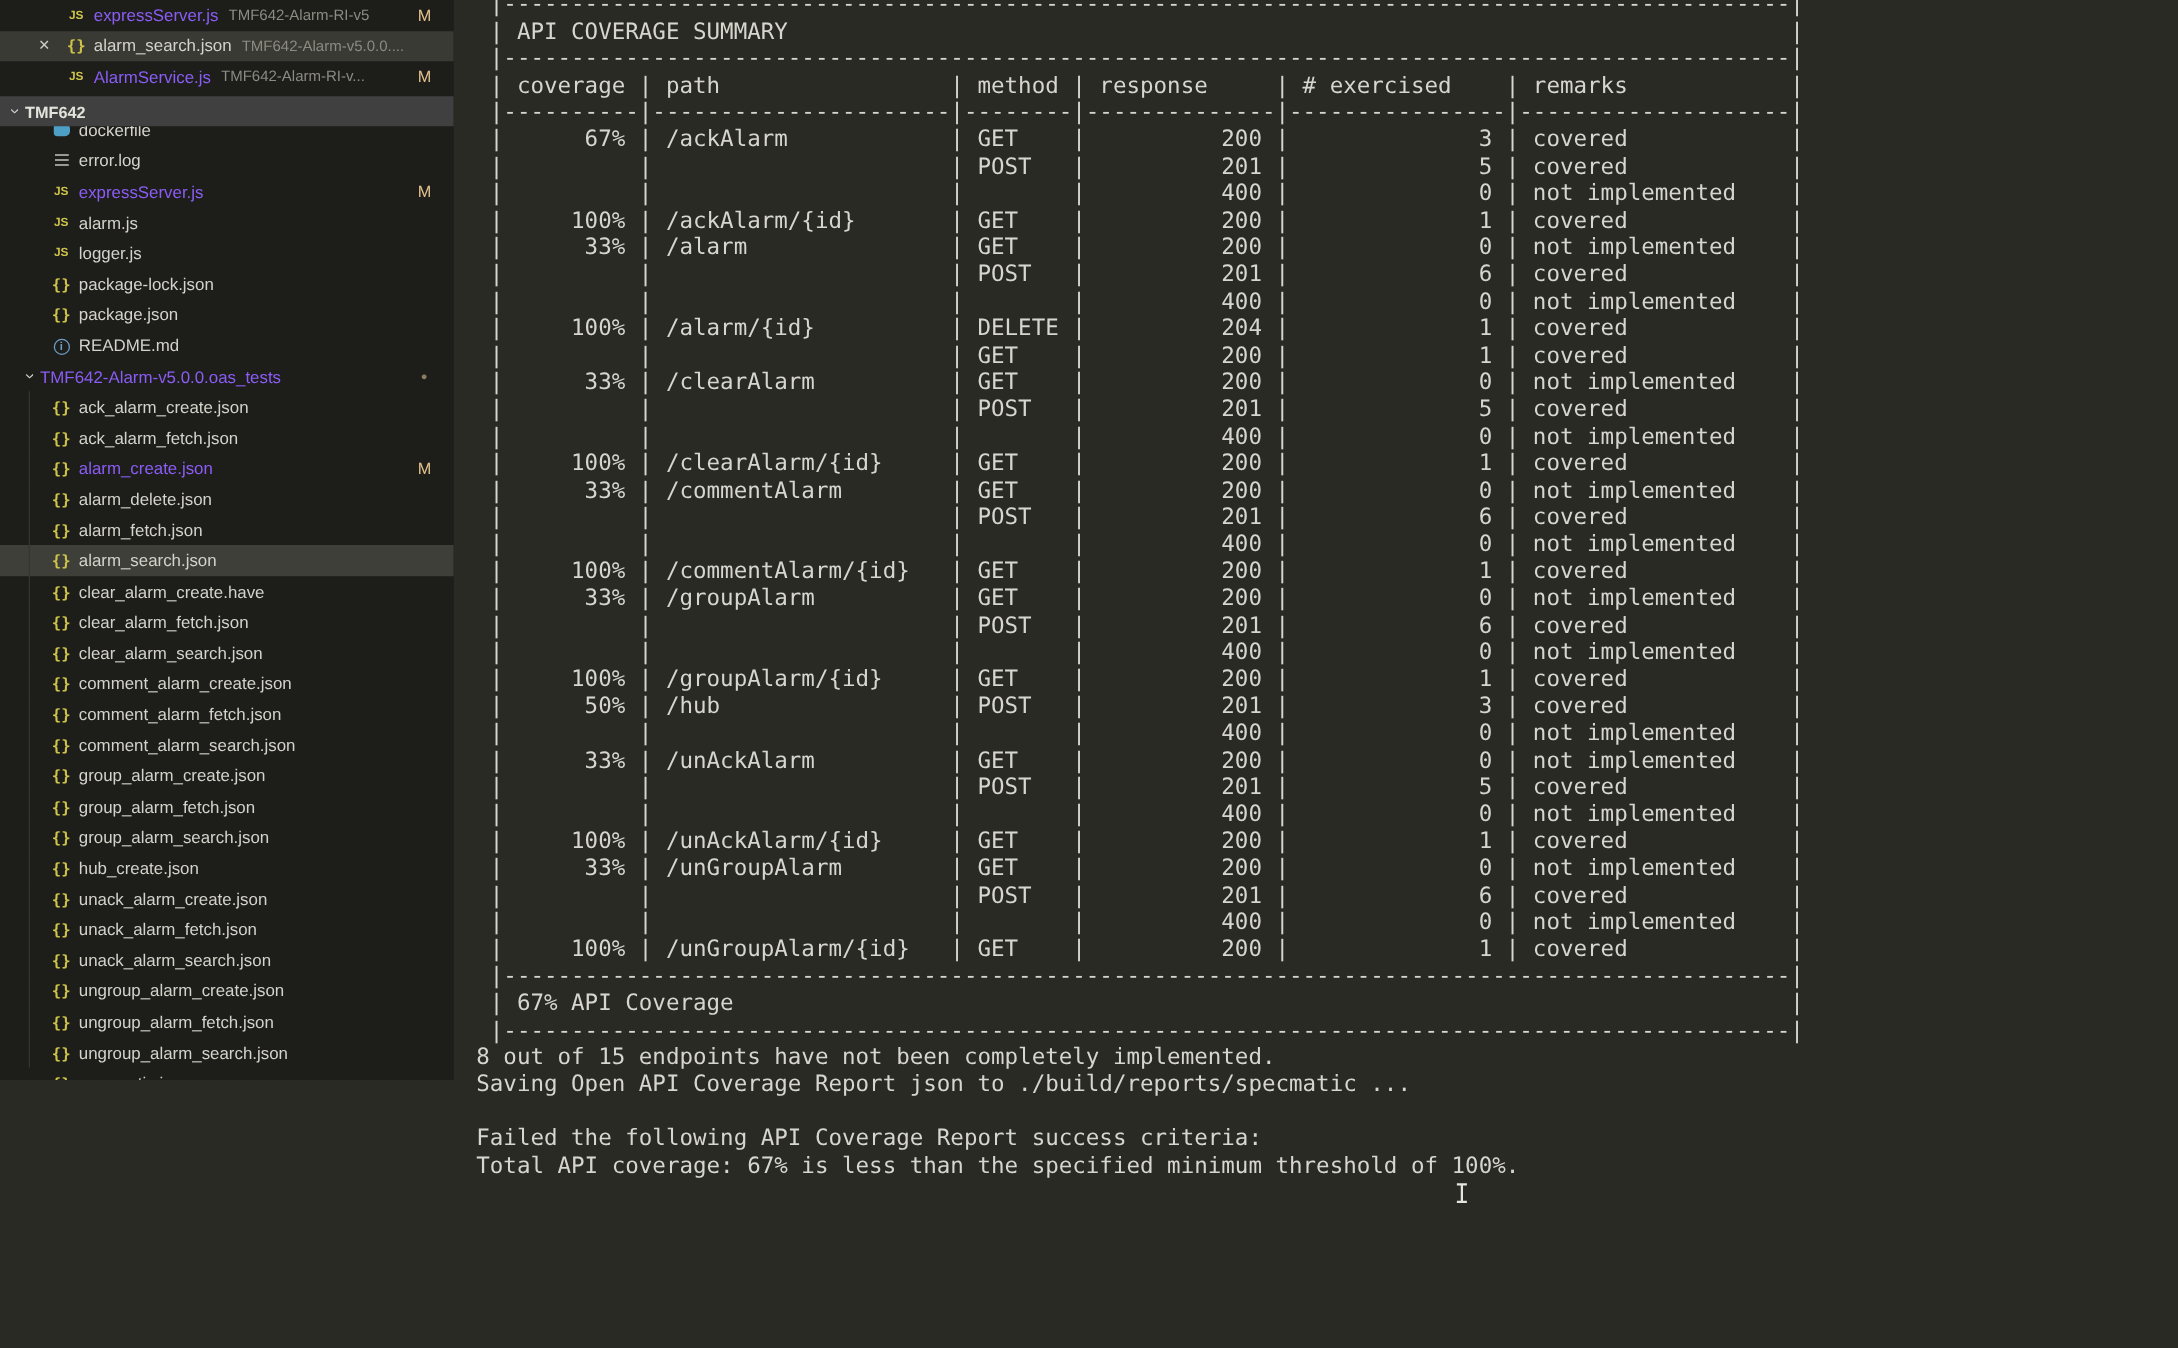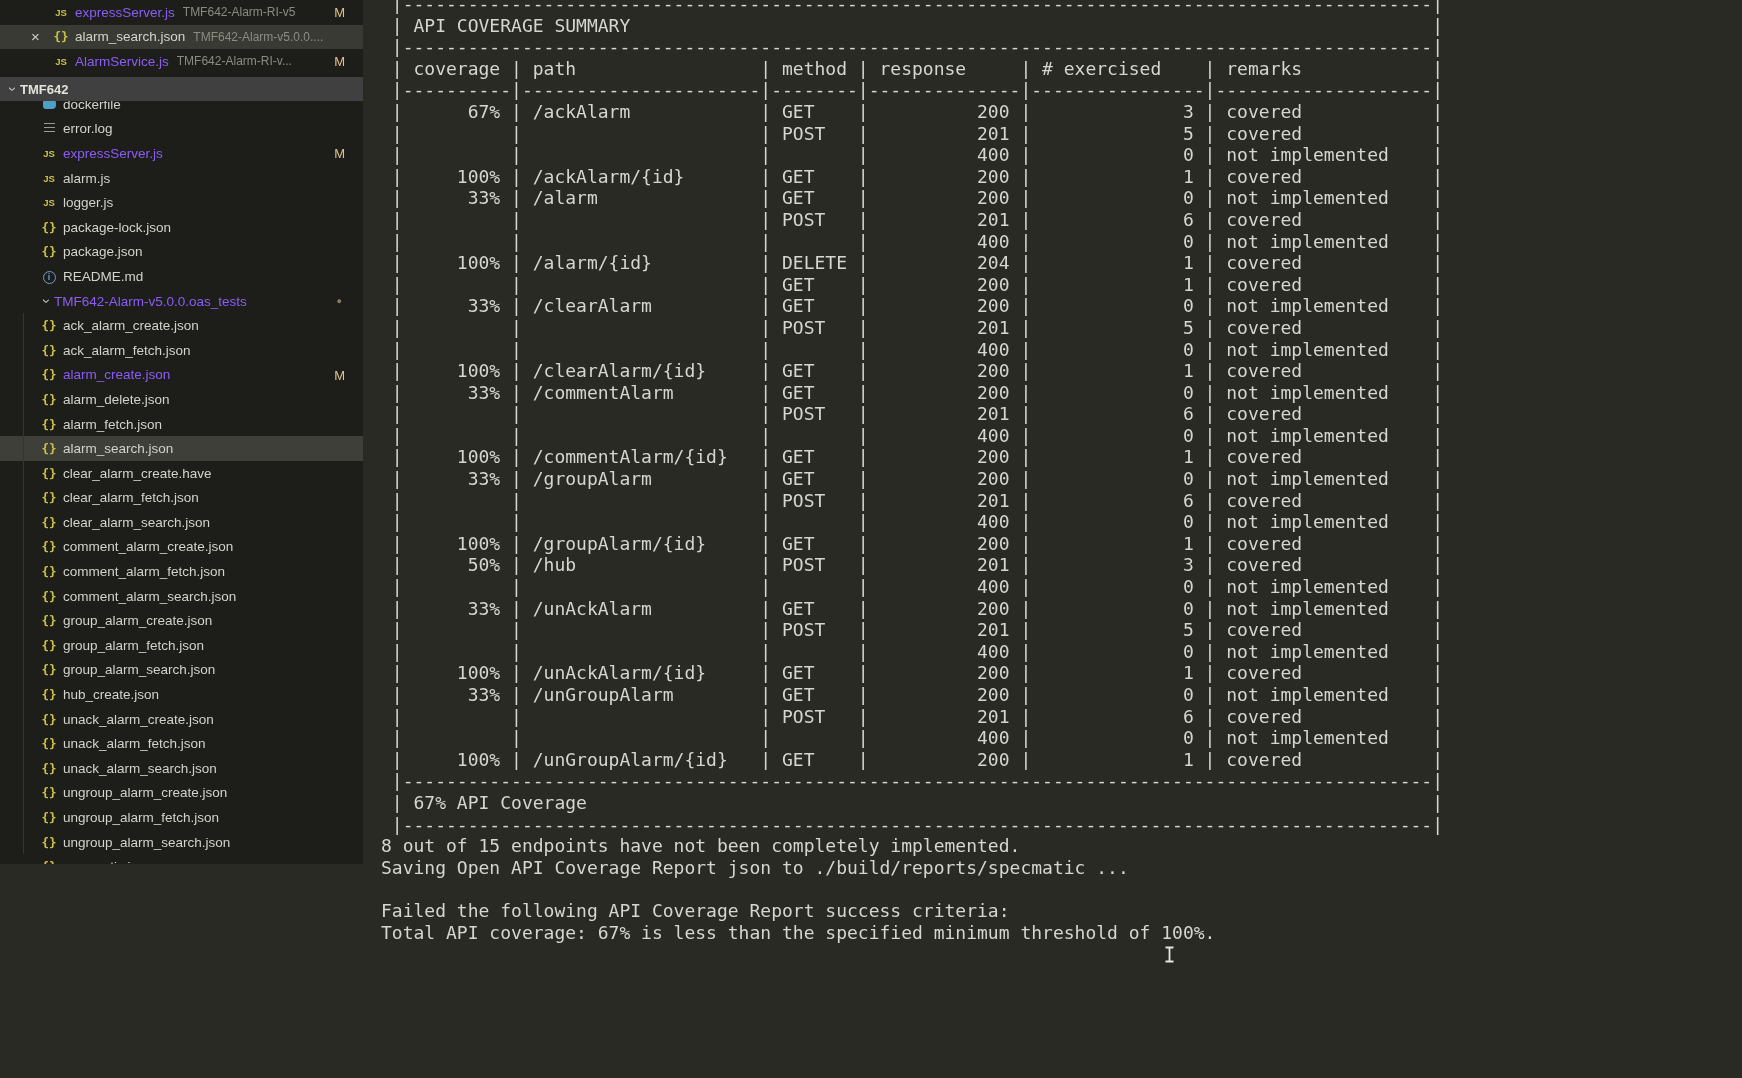--- a/index.html
+++ b/index.html
@@ -27,21 +27,21 @@
   .desc{color:#8b8b83;font-size:12px;margin-left:8px;white-space:nowrap;overflow:hidden;flex:1;min-width:0}
   .badge{position:absolute;right:18px;top:50%;transform:translateY(-50%);color:#e2c08d;font-size:13px;font-weight:400}
   .badge.dot{color:#8c7c64;font-size:9px;right:21px}
   .chev{display:inline-block;color:#cfcfc7;font-size:14px;width:14px;flex:none;text-align:center;font-weight:400}
   .chev.open{transform:rotate(90deg)}
   #section-header{position:absolute;left:0;top:77px;width:363px;height:24px;background:#404040;z-index:2;
     display:flex;align-items:center;font-size:13px;font-weight:700;color:#e3e3dc;padding-left:6px;box-sizing:border-box;cursor:pointer}
   #tree{position:absolute;left:0;top:92px;width:363px;z-index:1}
   .tree-row{position:relative;height:24.6px;display:flex;align-items:center;font-size:13.5px;color:#d3d3cb;padding-left:40px;cursor:pointer}
   .tree-row.selected{background:#3e3f38}
-  .tree-row.folder{padding-left:18px;margin-left:22px;}
+  .tree-row.folder{padding-left:18px;}
   .tree-row .guide{position:absolute;left:23px;top:0;bottom:0;width:1px;background:#35362f}
   .bottom-panel{position:absolute;left:0;width:363px;height:25px;border-top:1px solid #32332d;background:#1d1e1a;
     display:flex;align-items:center;font-size:11px;font-weight:700;letter-spacing:.5px;color:#cbcbc3;z-index:4;cursor:pointer}
   #outline-panel{top:929px}
   #timeline-panel{top:954px}
   .bottom-panel .chev{font-size:12px;margin:0 4px 0 8px}
   
   #terminal{position:absolute;left:363px;top:0;right:0;bottom:0;background:#2a2a25}
   #term-pre{margin:0;padding:0 0 0 18px;transform:translateY(-7px);
     font-family:"DejaVu Sans Mono",monospace;font-size:18px;line-height:21.6px;color:#d6d6cf;white-space:pre}

